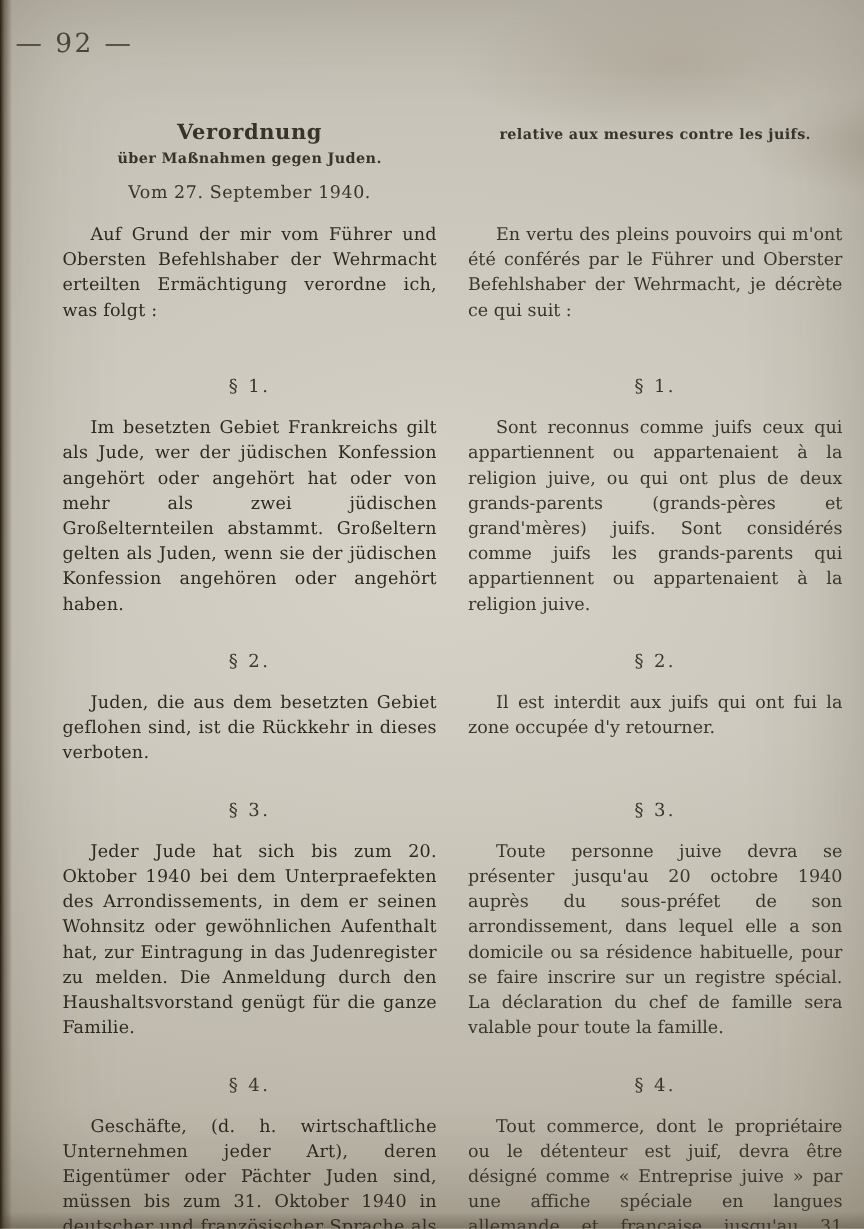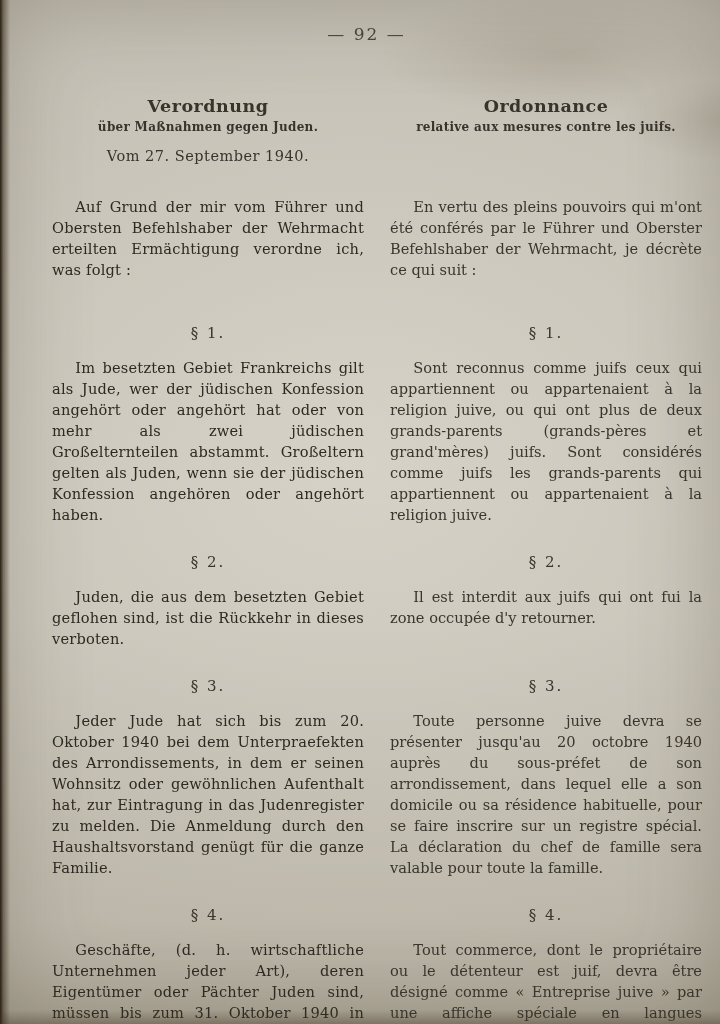--- a/index.html
+++ b/index.html
@@ -37,39 +37,39 @@
     background: linear-gradient(to top, rgba(60,48,32,0.35), rgba(60,48,32,0));
     pointer-events: none;
   }
   .vignette {
     position: absolute;
     inset: 0;
     box-shadow: inset 0 0 90px rgba(70,58,40,0.28);
     pointer-events: none;
   }
   .page-number {
-    text-align: center;
+    text-align: left;
     padding-top: 24px;
-    font-size: 17px;
+    font-size: 22px;
     letter-spacing: 2px;
     color: #4a453b;
     padding-left: 13px;
   }
   .columns {
     display: grid;
     grid-template-columns: 312px 312px;
     column-gap: 26px;
     padding-left: 52px;
     padding-right: 18px;
     margin-top: 52px;
   }
   .cell { box-sizing: border-box; }
 
   
-  .col-header { text-align: center; margin-bottom: 32px; }
+  .col-header { text-align: center; margin-bottom: 16px; }
   .title-main {
     font-size: 17.5px;
     font-weight: bold;
     letter-spacing: 0.5px;
   }
   .title-sub {
     font-size: 12px;
     font-weight: bold;
     margin-top: 4px;
     letter-spacing: 0.3px;
@@ -121,21 +121,20 @@
 
   <div class="columns">
 
     <div class="cell de col-header">
       <div class="title-main">Verordnung</div>
       <div class="title-sub">über Maßnahmen gegen Juden.</div>
       <div class="title-date">Vom 27. September 1940.</div>
     </div>
 
     <div class="cell fr col-header">
-      <div class="title-main">Ordonnance</div>
       <div class="title-sub">relative aux mesures contre les juifs.</div>
     </div>
 
     <div class="cell de intro">
       <p class="para">Auf Grund der mir vom Führer und Obersten Befehlshaber der Wehrmacht erteilten Ermächtigung verordne ich, was folgt :</p>
     </div>
     <div class="cell fr intro">
       <p class="para">En vertu des pleins pouvoirs qui m'ont été conférés par le Führer und Oberster Befehls­haber der Wehrmacht, je décrète ce qui suit :</p>
     </div>
 

